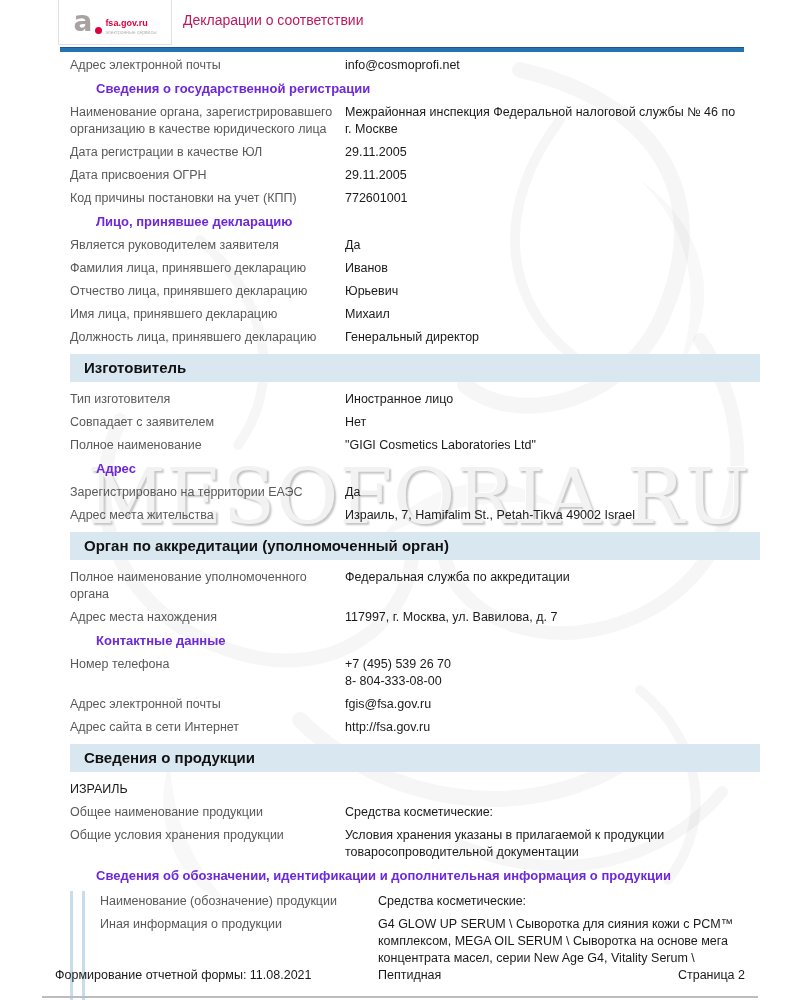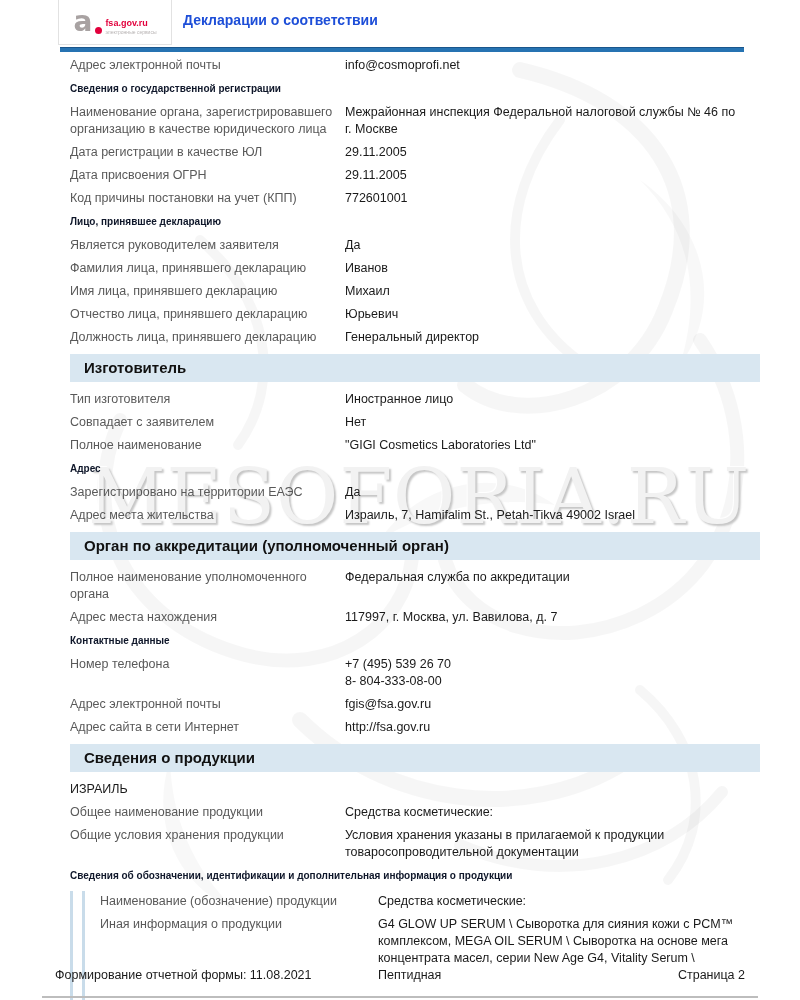--- a/index.html
+++ b/index.html
@@ -22,28 +22,28 @@
   .logo-box{
     position:absolute;left:58px;top:-1px;width:114px;height:46px;
     border:1px solid #e2e2e2;background:#fff;box-sizing:border-box;
     display:flex;align-items:center;justify-content:center;gap:3px;
   }
   .logo-a{font-family:"DejaVu Sans", sans-serif;font-weight:bold;font-size:28px;line-height:0.9;color:#a8a2a2;}
   .logo-dot{width:7px;height:7px;border-radius:50%;background:var(--brand-red,#e2003c);align-self:flex-end;margin-bottom:10px;}
   .logo-text{display:flex;flex-direction:column;margin-top:10px;}
   .logo-brand{color:var(--brand-red,#e2003c);font-size:9px;font-weight:bold;line-height:1.2;}
   .logo-tagline{color:#b8b4b4;font-size:5px;line-height:1.3;}
-  .doc-title{position:absolute;left:183px;top:12px;font-size:14px;font-weight:bold;color:#1d4ed8;}
+  .doc-title{position:absolute;left:183px;top:12px;font-size:14px;font-weight:normal;color:#be185d;}
   .top-rule{position:absolute;left:60px;top:47px;width:684px;height:4px;background:var(--rule-blue,#2673b2);border-top:1px solid #1a568c;}
   
   .content{position:absolute;top:57px;left:0;width:800px;z-index:2;}
   .row{display:flex;margin:0 0 6px 70px;}
   .label{width:275px;flex:0 0 275px;color:#595959;font-size:12.5px;line-height:17px;padding-right:8px;box-sizing:border-box;}
   .value{width:400px;flex:0 0 400px;color:#1a1a1a;font-size:12.5px;line-height:17px;white-space:pre-line;}
-  .subheading{margin:4px 0 7px 70px;font-weight:bold;font-size:10px;line-height:17px;color:#0f172a;}
+  .subheading{margin:4px 0 7px 96px;font-weight:bold;font-size:13px;line-height:17px;color:#6d28d9;}
   .band{
     margin:8px 0 9px 70px;width:690px;box-sizing:border-box;
     background:var(--band-blue,#d9e7f1);
     font-weight:bold;font-size:15px;color:#111;
     padding:5px 0 6px 14px;
   }
   .indent-group{position:relative;margin-left:70px;padding:2px 0 14px 30px;}
   .indent-group::before,.indent-group::after{
     content:"";position:absolute;top:0;bottom:0;width:3px;background:#c9dcea;
   }
@@ -121,26 +121,26 @@
     <div class="subheading">Лицо, принявшее декларацию</div>
     <div class="row">
       <div class="label">Является руководителем заявителя</div>
       <div class="value">Да</div>
     </div>
     <div class="row">
       <div class="label">Фамилия лица, принявшего декларацию</div>
       <div class="value">Иванов</div>
     </div>
     <div class="row">
+      <div class="label">Отчество лица, принявшего декларацию</div>
+      <div class="value">Юрьевич</div>
+    </div>
+    <div class="row">
       <div class="label">Имя лица, принявшего декларацию</div>
       <div class="value">Михаил</div>
-    </div>
-    <div class="row">
-      <div class="label">Отчество лица, принявшего декларацию</div>
-      <div class="value">Юрьевич</div>
     </div>
     <div class="row">
       <div class="label">Должность лица, принявшего декларацию</div>
       <div class="value">Генеральный директор</div>
     </div>
     <div class="band">Изготовитель</div>
     <div class="row">
       <div class="label">Тип изготовителя</div>
       <div class="value">Иностранное лицо</div>
     </div>

